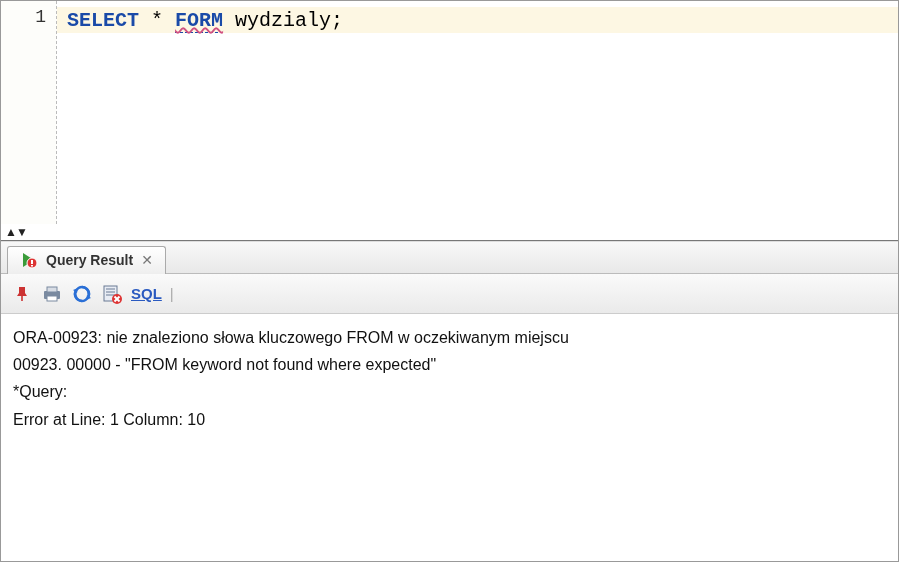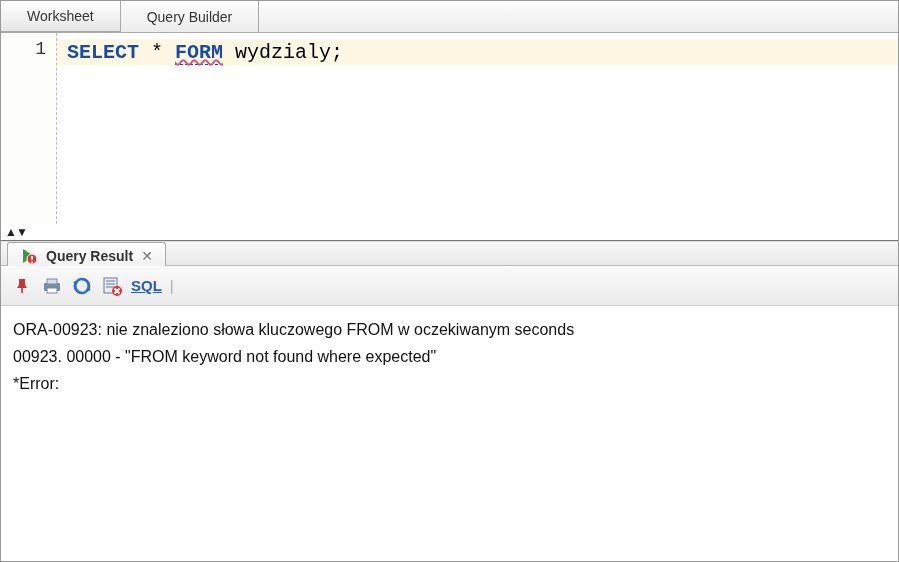--- a/index.html
+++ b/index.html
@@ -94,21 +94,21 @@
     flex: 1;
     display: flex;
     flex-direction: column;
     border-top: 1px solid #ddd;
   }
   .result-tabs {
     display: flex;
     align-items: center;
     background: linear-gradient(#f8f8f8, #e8e8e8);
     border-bottom: 1px solid #bbb;
-    height: 24px;
+    height: 32px;
     padding-left: 6px;
   }
   .result-tab {
     display: flex;
     align-items: center;
     gap: 6px;
     padding: 4px 10px;
     border: 1px solid #aaa;
     border-bottom: none;
     background: linear-gradient(#fff, #eee);
@@ -149,24 +149,20 @@
     align-items: center;
     justify-content: center;
     cursor: pointer;
   }
   svg { display: block; }
 </style>
 </head>
 <body>
 
 <div class="pane-top">
-  <div class="tabs">
-    <div class="tab active">Worksheet</div>
-    <div class="tab">Query Builder</div>
-  </div>
   <div class="editor-area">
     <div class="gutter">
       <div>1</div>
     </div>
     <div class="code">
       <div class="hl-line"></div>
       <div class="line">
         <span class="kw">SELECT</span>
         <span>*</span>
         <span class="kw underline-dash"><span class="underline-wavy">FORM</span></span>
@@ -224,17 +220,18 @@
         <line x1="4" y1="11" x2="13" y2="11" stroke="#6a7a94"></line>
         <circle cx="15" cy="15" r="5" fill="#d33"></circle>
         <line x1="12.5" y1="12.5" x2="17.5" y2="17.5" stroke="#fff" stroke-width="2"></line>
         <line x1="17.5" y1="12.5" x2="12.5" y2="17.5" stroke="#fff" stroke-width="2"></line>
       </svg>
     </span>
     <span class="sql-link">SQL</span>
     <span class="sep">|</span>
   </div>
   <div class="error-body">
-    <div>ORA-00923: nie znaleziono słowa kluczowego FROM w oczekiwanym seconds</div>
+    <div>ORA-00923: nie znaleziono słowa kluczowego FROM w oczekiwanym miejscu</div>
     <div>00923. 00000 -  "FROM keyword not found where expected"</div>
-    <div>*Error:</div>
+    <div>*Query:</div>
+    <div>Error at Line: 1 Column: 10</div>
   </div>
 </div>
 
 </body></html>

